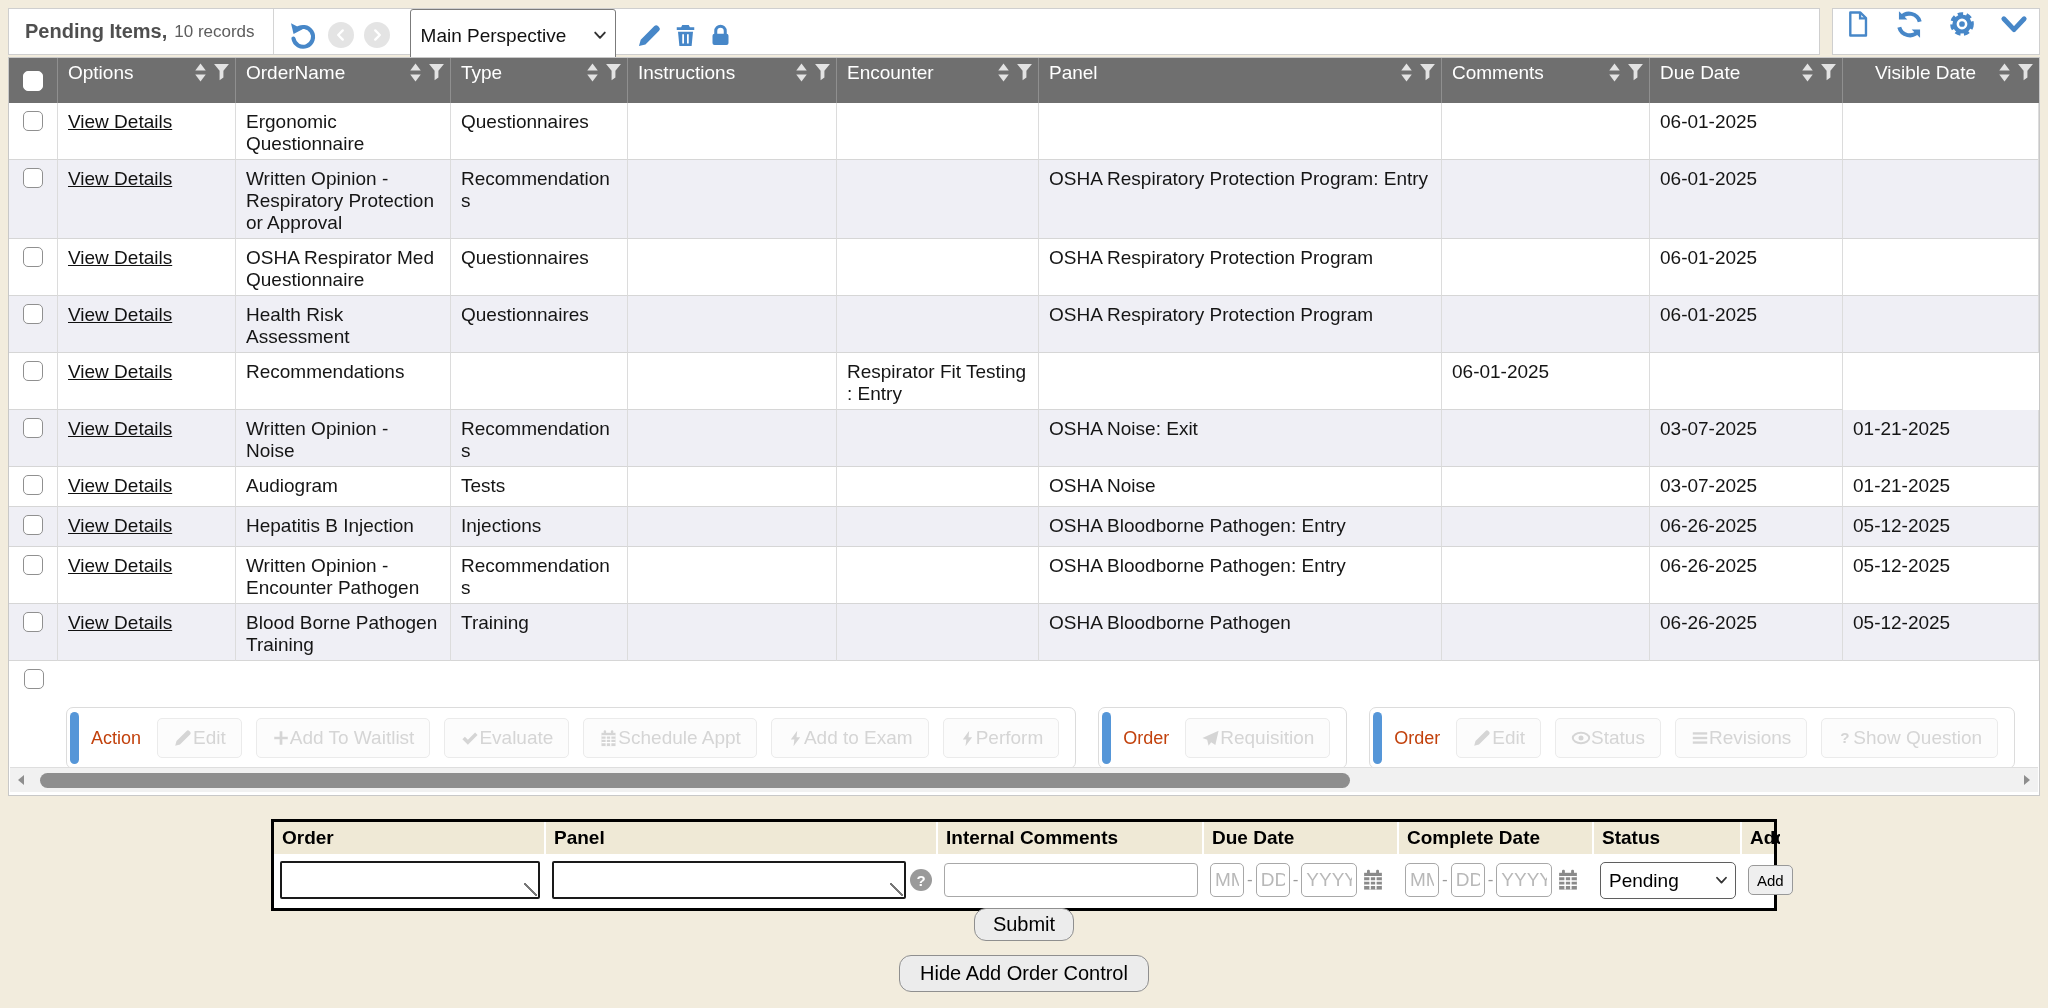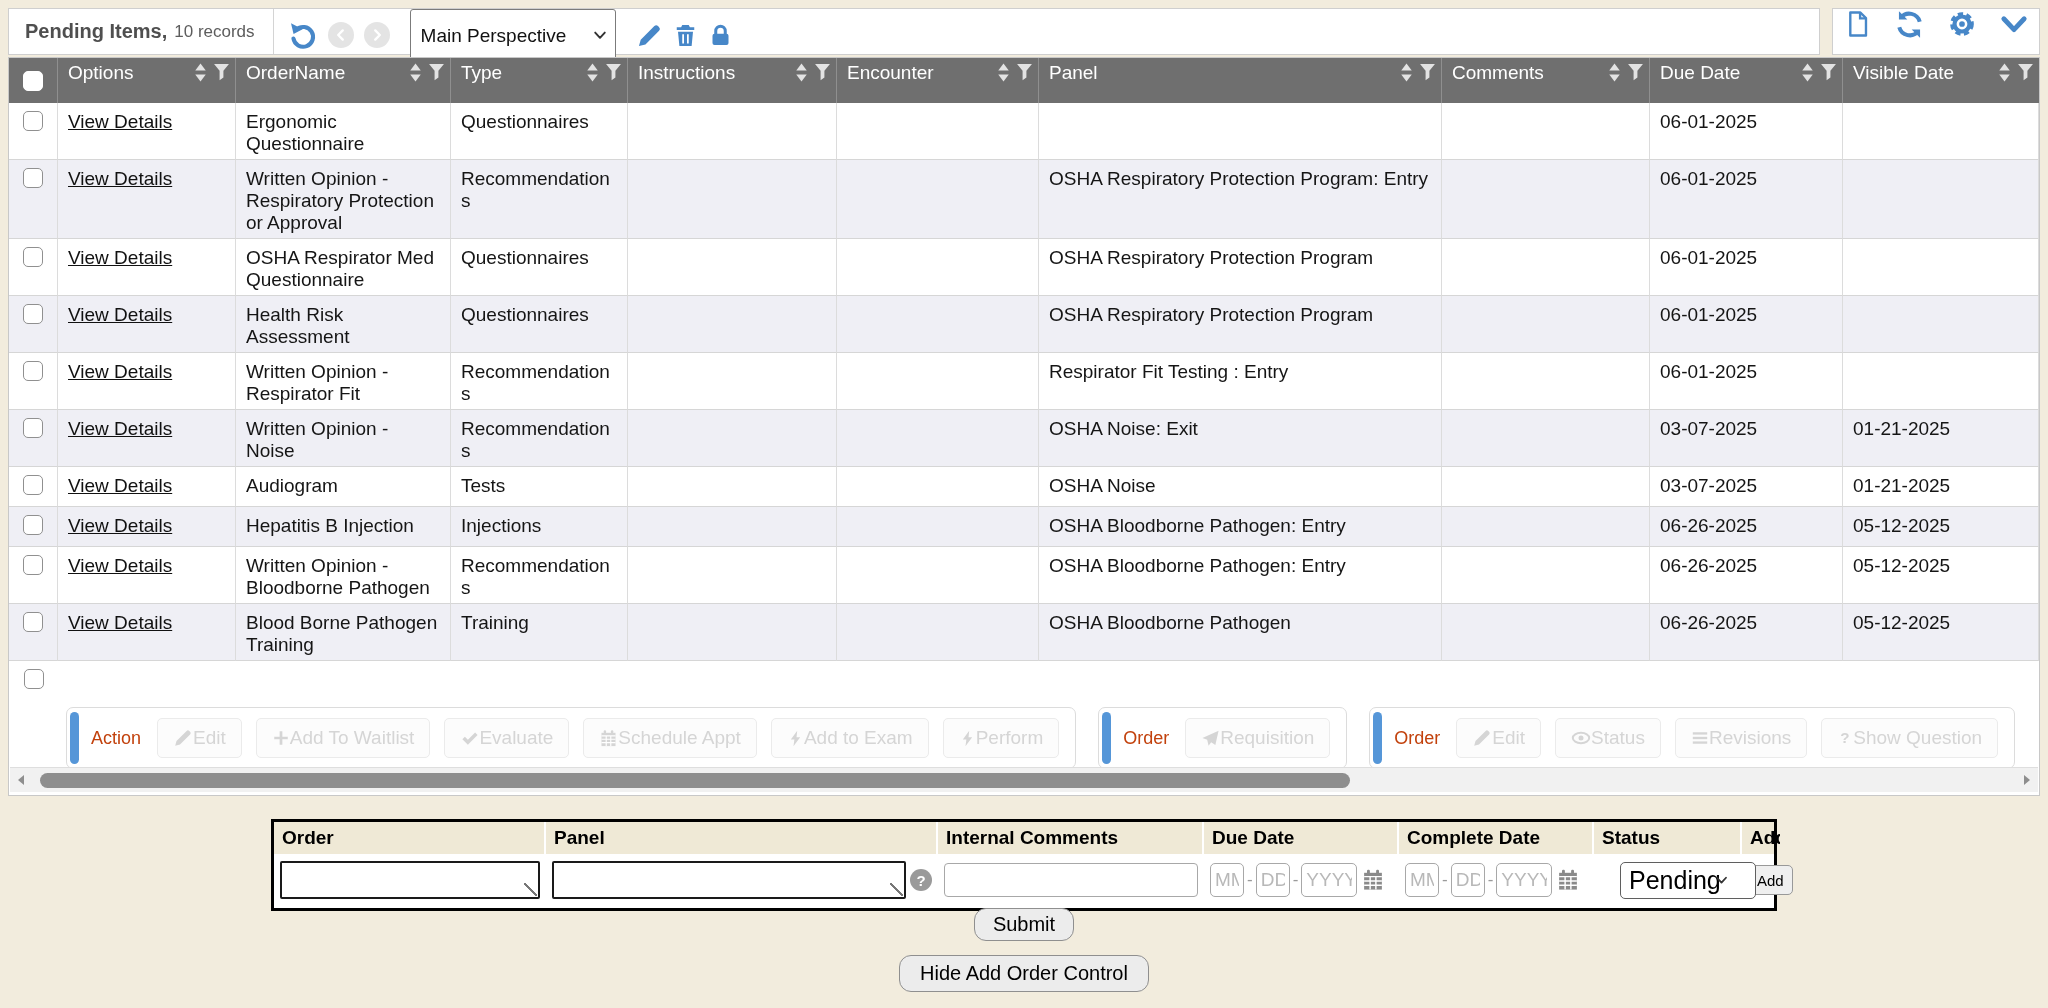--- a/index.html
+++ b/index.html
@@ -29,21 +29,21 @@
     font-size:19px;color:#111;height:52px;padding:2px 34px 2px 10px;
     border:1px solid #7b7b7b;border-radius:3px;background:#fff;min-width:206px;
   }
   .sel-wrap .ic{position:absolute;right:8px;top:50%;transform:translateY(-50%);color:#333;pointer-events:none;}
 
   
   .shell{position:absolute;top:57px;left:8px;right:8px;height:739px;background:#fff;border:1px solid #c8c8c8;box-sizing:border-box;overflow:hidden;}
   .grid-row{display:grid;grid-template-columns:49px 178px 215px 177px 209px 202px 403px 208px 193px minmax(0,1fr);}
   .thead{background:#6f6f6f;height:45px;}
   .th{display:flex;align-items:center;color:#fff;font-size:19px;padding:0 6px 16px 10px;border-right:1px solid #8f8f8f;box-sizing:border-box;min-width:0;}
-  .th:last-child{border-right:none;}
+  .th:last-child{border-right:none;text-align:center;}
   .th-label{flex:1;white-space:nowrap;overflow:hidden;}
   .th .hicons{display:flex;align-items:center;gap:7px;color:#e3e3e3;flex:none;}
   .th.col-check{justify-content:center;padding:0;}
   .trow{background:#fff;}
   .trow.alt{background:#efeff5;}
   .td{font-size:19px;color:#151515;line-height:22px;padding:8px 10px 4px 10px;border-right:1px solid #dcdcdc;border-bottom:1px solid #d6d6d6;box-sizing:border-box;min-height:40px;word-wrap:break-word;}
   .td.c-check{padding:8px 0 4px 0;display:flex;justify-content:center;align-items:flex-start;}
   .td a{color:#111;text-decoration:underline;cursor:pointer;}
   input[type=checkbox].cbx{
     appearance:none;-webkit-appearance:none;width:20px;height:20px;margin:0;
@@ -83,21 +83,21 @@
   .combo::after{content:"";position:absolute;right:1px;bottom:1px;width:13px;height:13px;
     background:linear-gradient(45deg,transparent 44%,#777 44%,#777 56%,transparent 56%);}
   .txt-input{flex:1;height:34px;border:1px solid #a8a8a8;border-radius:4px;font-size:19px;font-family:inherit;padding:0 8px;box-sizing:border-box;min-width:0;}
   .d-in{height:34px;border:1px solid #a8a8a8;border-radius:5px;font-size:19px;font-family:inherit;padding:4px 4px;box-sizing:border-box;color:#333;}
   .d-in::placeholder,.txt-input::placeholder{color:#b8b8b8;}
   .d-mm{width:34px;}.d-dd{width:34px;}.d-yy{width:56px;}
   .dash{color:#9a9a9a;font-size:17px;margin:0 -1px;}
   .cal{color:#8a8a8a;cursor:pointer;}
   .help-circle{width:22px;height:22px;border-radius:50%;background:#9a9a9a;color:#fff;font-size:15px;font-weight:bold;display:inline-flex;align-items:center;justify-content:center;flex:none;cursor:pointer;}
   .status-wrap{position:relative;flex:1;}
-  .status-wrap select{appearance:none;-webkit-appearance:none;width:100%;height:37px;border:1px solid #5f5f5f;border-radius:5px;font-size:25px;font-family:inherit;padding:0 28px 0 8px;background:#fff;margin-left:20px;}
+  .status-wrap select{appearance:none;-webkit-appearance:none;width:100%;height:37px;border:1px solid #5f5f5f;border-radius:5px;font-size:19px;font-family:inherit;padding:0 28px 0 8px;background:#fff;}
   .status-wrap .ic{position:absolute;right:7px;top:50%;transform:translateY(-50%);color:#333;pointer-events:none;}
   .add-btn{height:30px;padding:0 8px;font-size:15px;font-family:inherit;background:#efefef;border:1px solid #999;border-radius:5px;cursor:pointer;}
 
   .submit-row{position:absolute;top:908px;left:0;right:0;text-align:center;}
   .hide-row{position:absolute;top:955px;left:0;right:0;text-align:center;}
   .big-btn{font-size:20px;font-family:inherit;background:#ececec;border:1px solid #8f8f8f;border-radius:12px;color:#000;cursor:pointer;}
   .submit-btn{padding:4px 18px;}
   .hide-btn{padding:6px 20px;}
 </style>
 </head>
@@ -392,21 +392,20 @@
         <div class="td">OSHA Respiratory Protection Program</div>
         <div class="td"></div>
         <div class="td">06-01-2025</div>
         <div class="td"></div>
       </div>
       <div class="grid-row trow">
         <div class="td c-check">
           <input class="cbx" type="checkbox" style="">
         </div>
         <div class="td"><a href="#">View Details</a></div>
-        <div class="td">Written Opinion - Respirator Fit</div>
         <div class="td">Recommendations</div>
         <div class="td"></div>
         <div class="td"></div>
         <div class="td">Respirator Fit Testing : Entry</div>
         <div class="td"></div>
         <div class="td">06-01-2025</div>
         <div class="td"></div>
       </div>
       <div class="grid-row trow alt">
         <div class="td c-check">
@@ -448,21 +447,21 @@
         <div class="td">OSHA Bloodborne Pathogen: Entry</div>
         <div class="td"></div>
         <div class="td">06-26-2025</div>
         <div class="td">05-12-2025</div>
       </div>
       <div class="grid-row trow">
         <div class="td c-check">
           <input class="cbx" type="checkbox" style="">
         </div>
         <div class="td"><a href="#">View Details</a></div>
-        <div class="td">Written Opinion - Bloodborne Pathogen</div>
+        <div class="td">Written Opinion - Encounter Pathogen</div>
         <div class="td">Recommendations</div>
         <div class="td"></div>
         <div class="td"></div>
         <div class="td">OSHA Bloodborne Pathogen: Entry</div>
         <div class="td"></div>
         <div class="td">06-26-2025</div>
         <div class="td">05-12-2025</div>
       </div>
       <div class="grid-row trow alt">
         <div class="td c-check">

